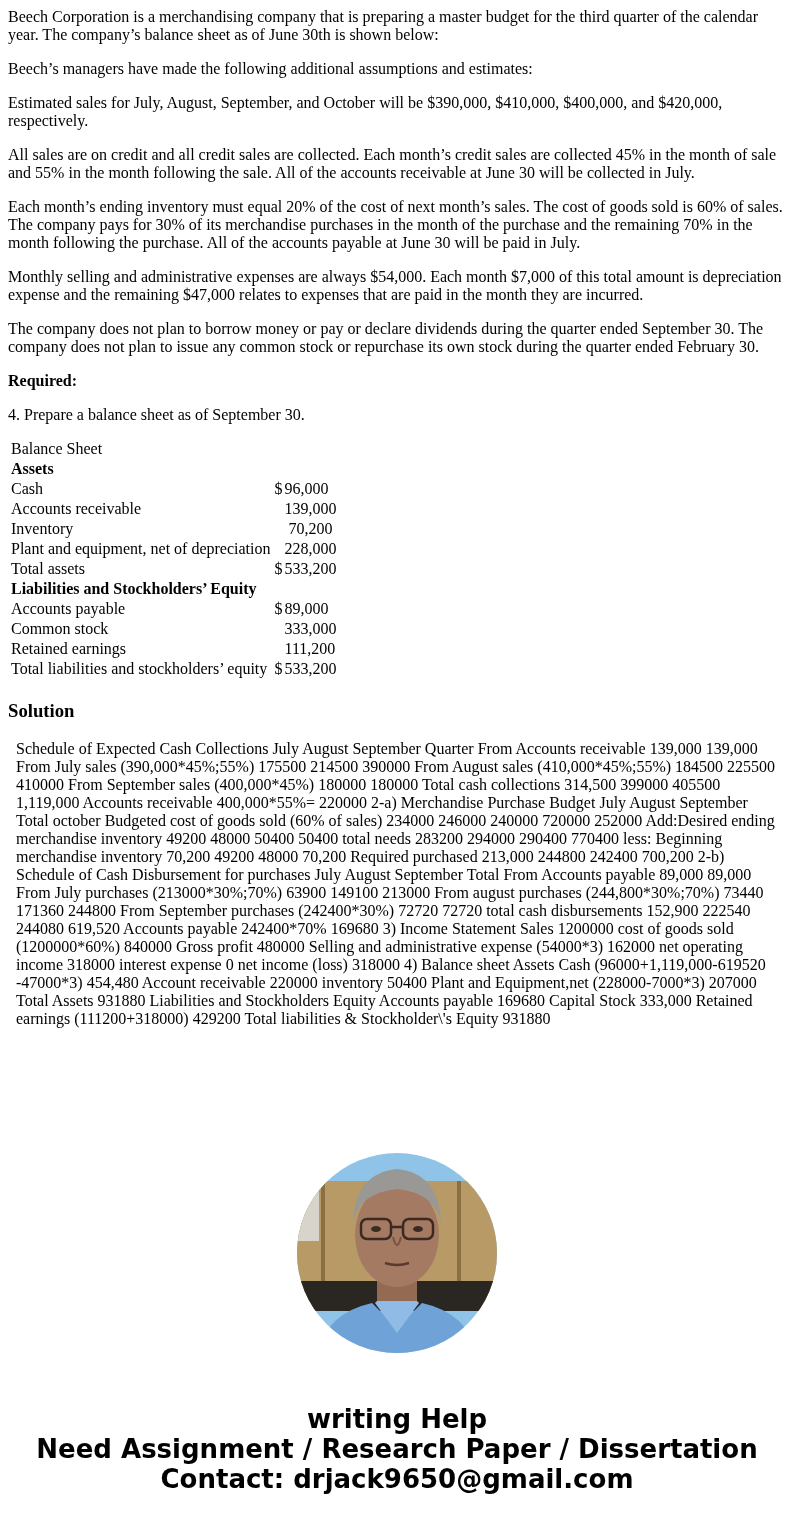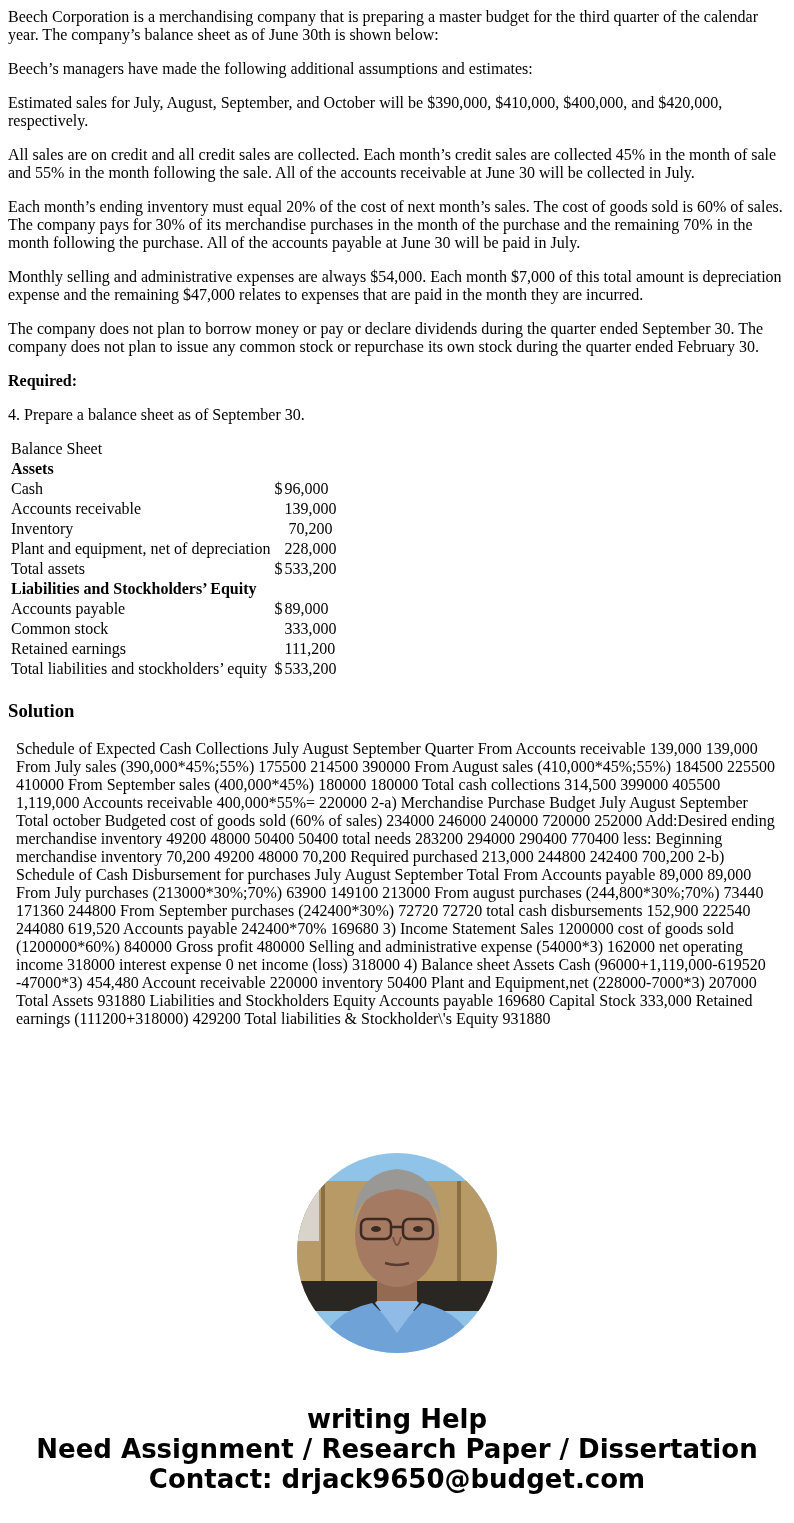--- a/index.html
+++ b/index.html
@@ -158,14 +158,14 @@
     <ellipse cx="79" cy="76" rx="5" ry="3" fill="#3a2a22"></ellipse>
     <ellipse cx="121" cy="76" rx="5" ry="3" fill="#3a2a22"></ellipse>
     <path d="M96 84 Q100 100 104 84" fill="none" stroke="#7a5240" stroke-width="2"></path>
     <path d="M88 110 Q100 114 112 110" fill="none" stroke="#5a3a30" stroke-width="2.5"></path>
   </svg>
 </div>
 
 <div class="footer">
   <div>writing Help</div>
   <div>Need Assignment / Research Paper / Dissertation</div>
-  <div>Contact: drjack9650@budget.com</div>
+  <div>Contact: drjack9650@gmail.com</div>
 </div>
 
 </body></html>

